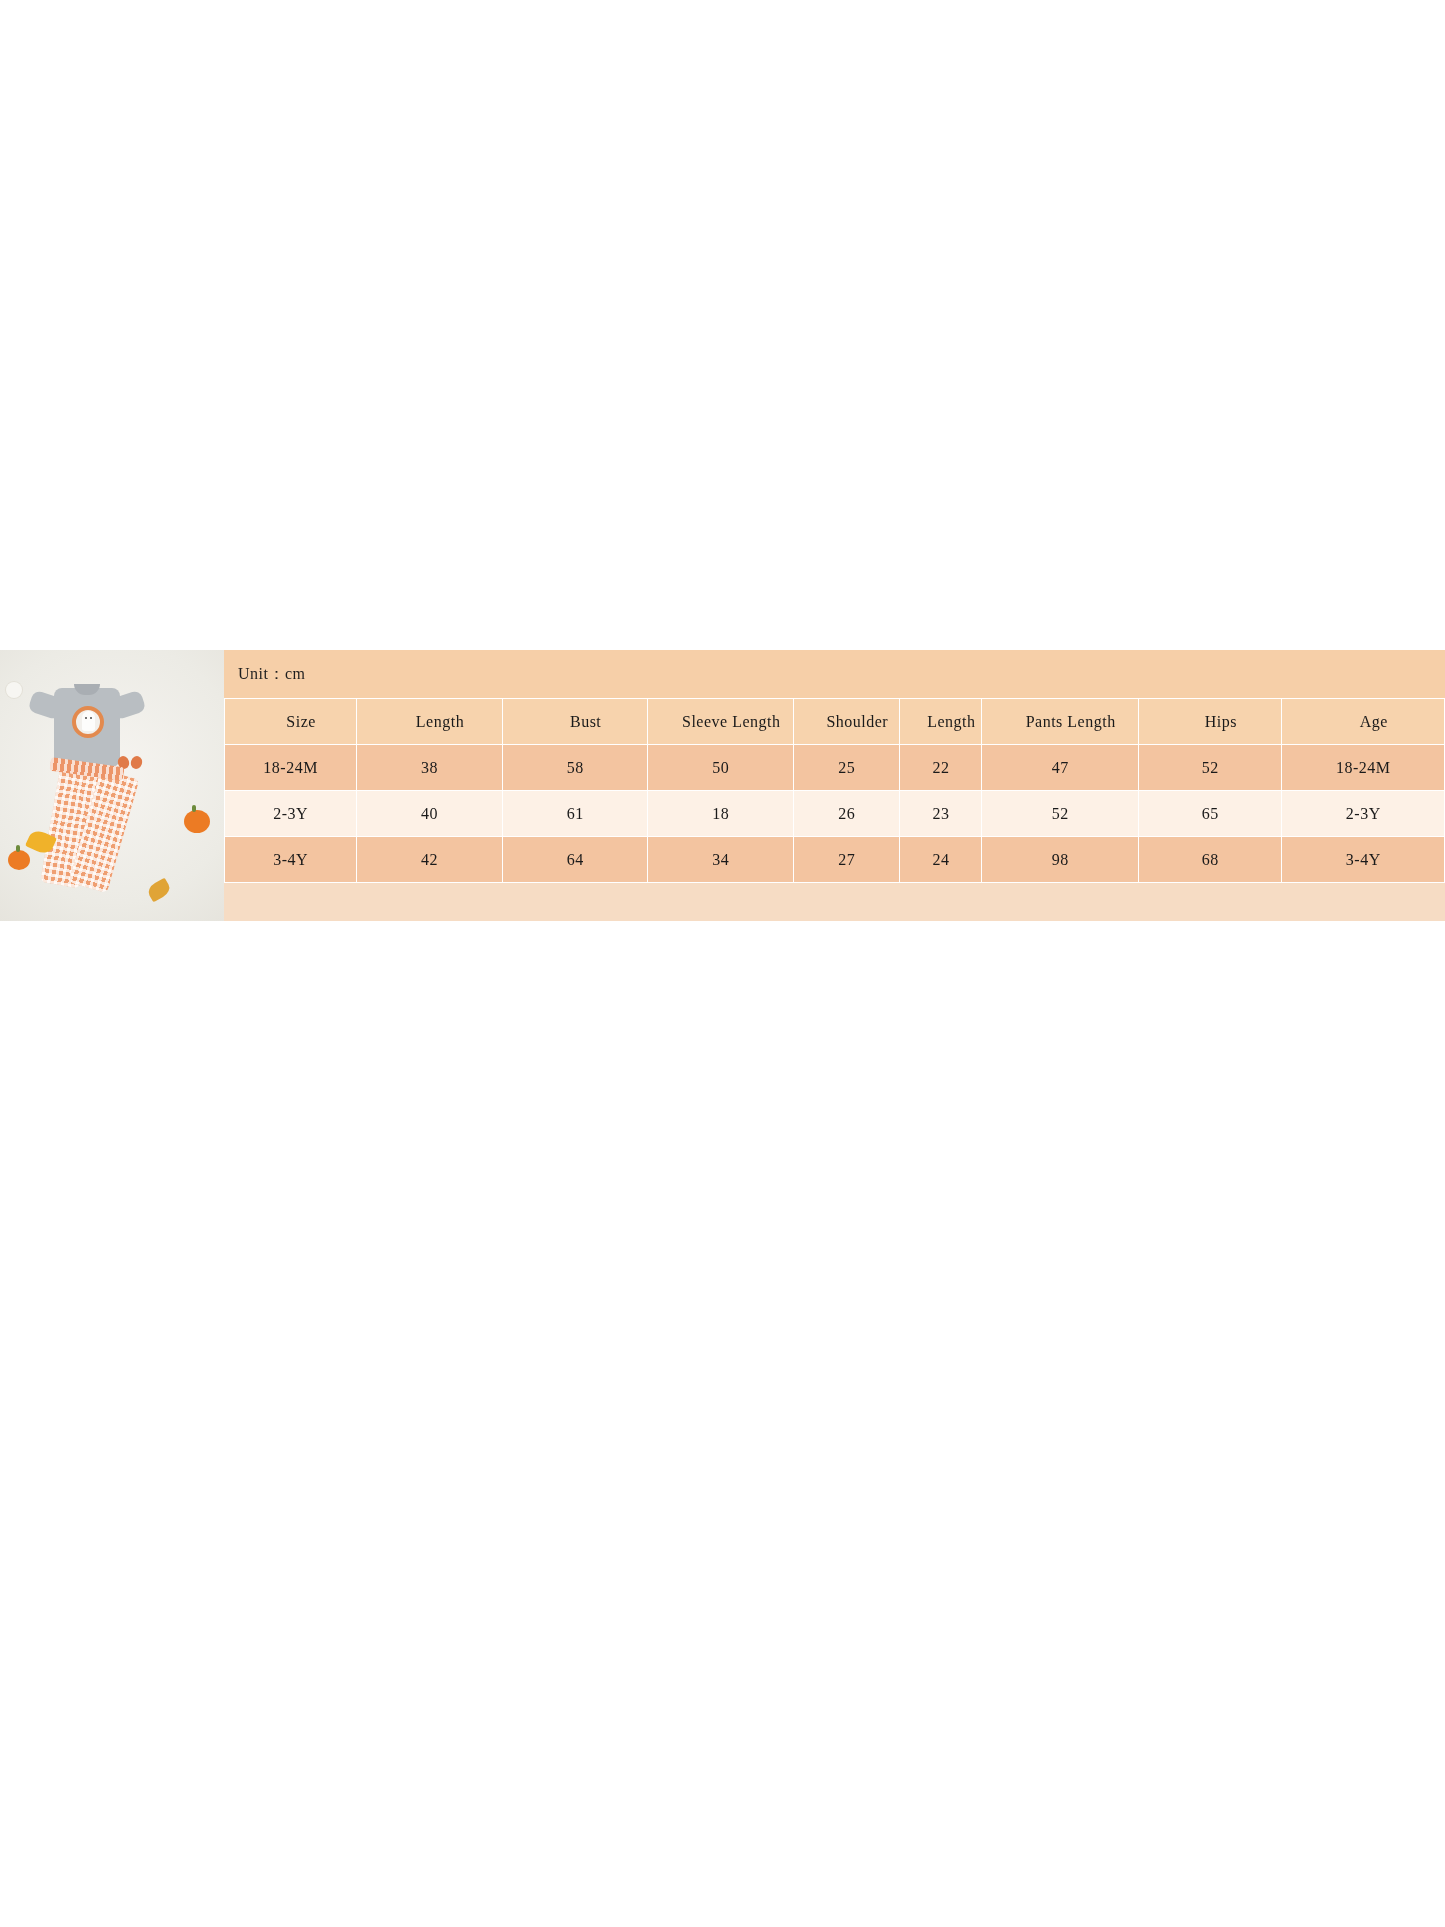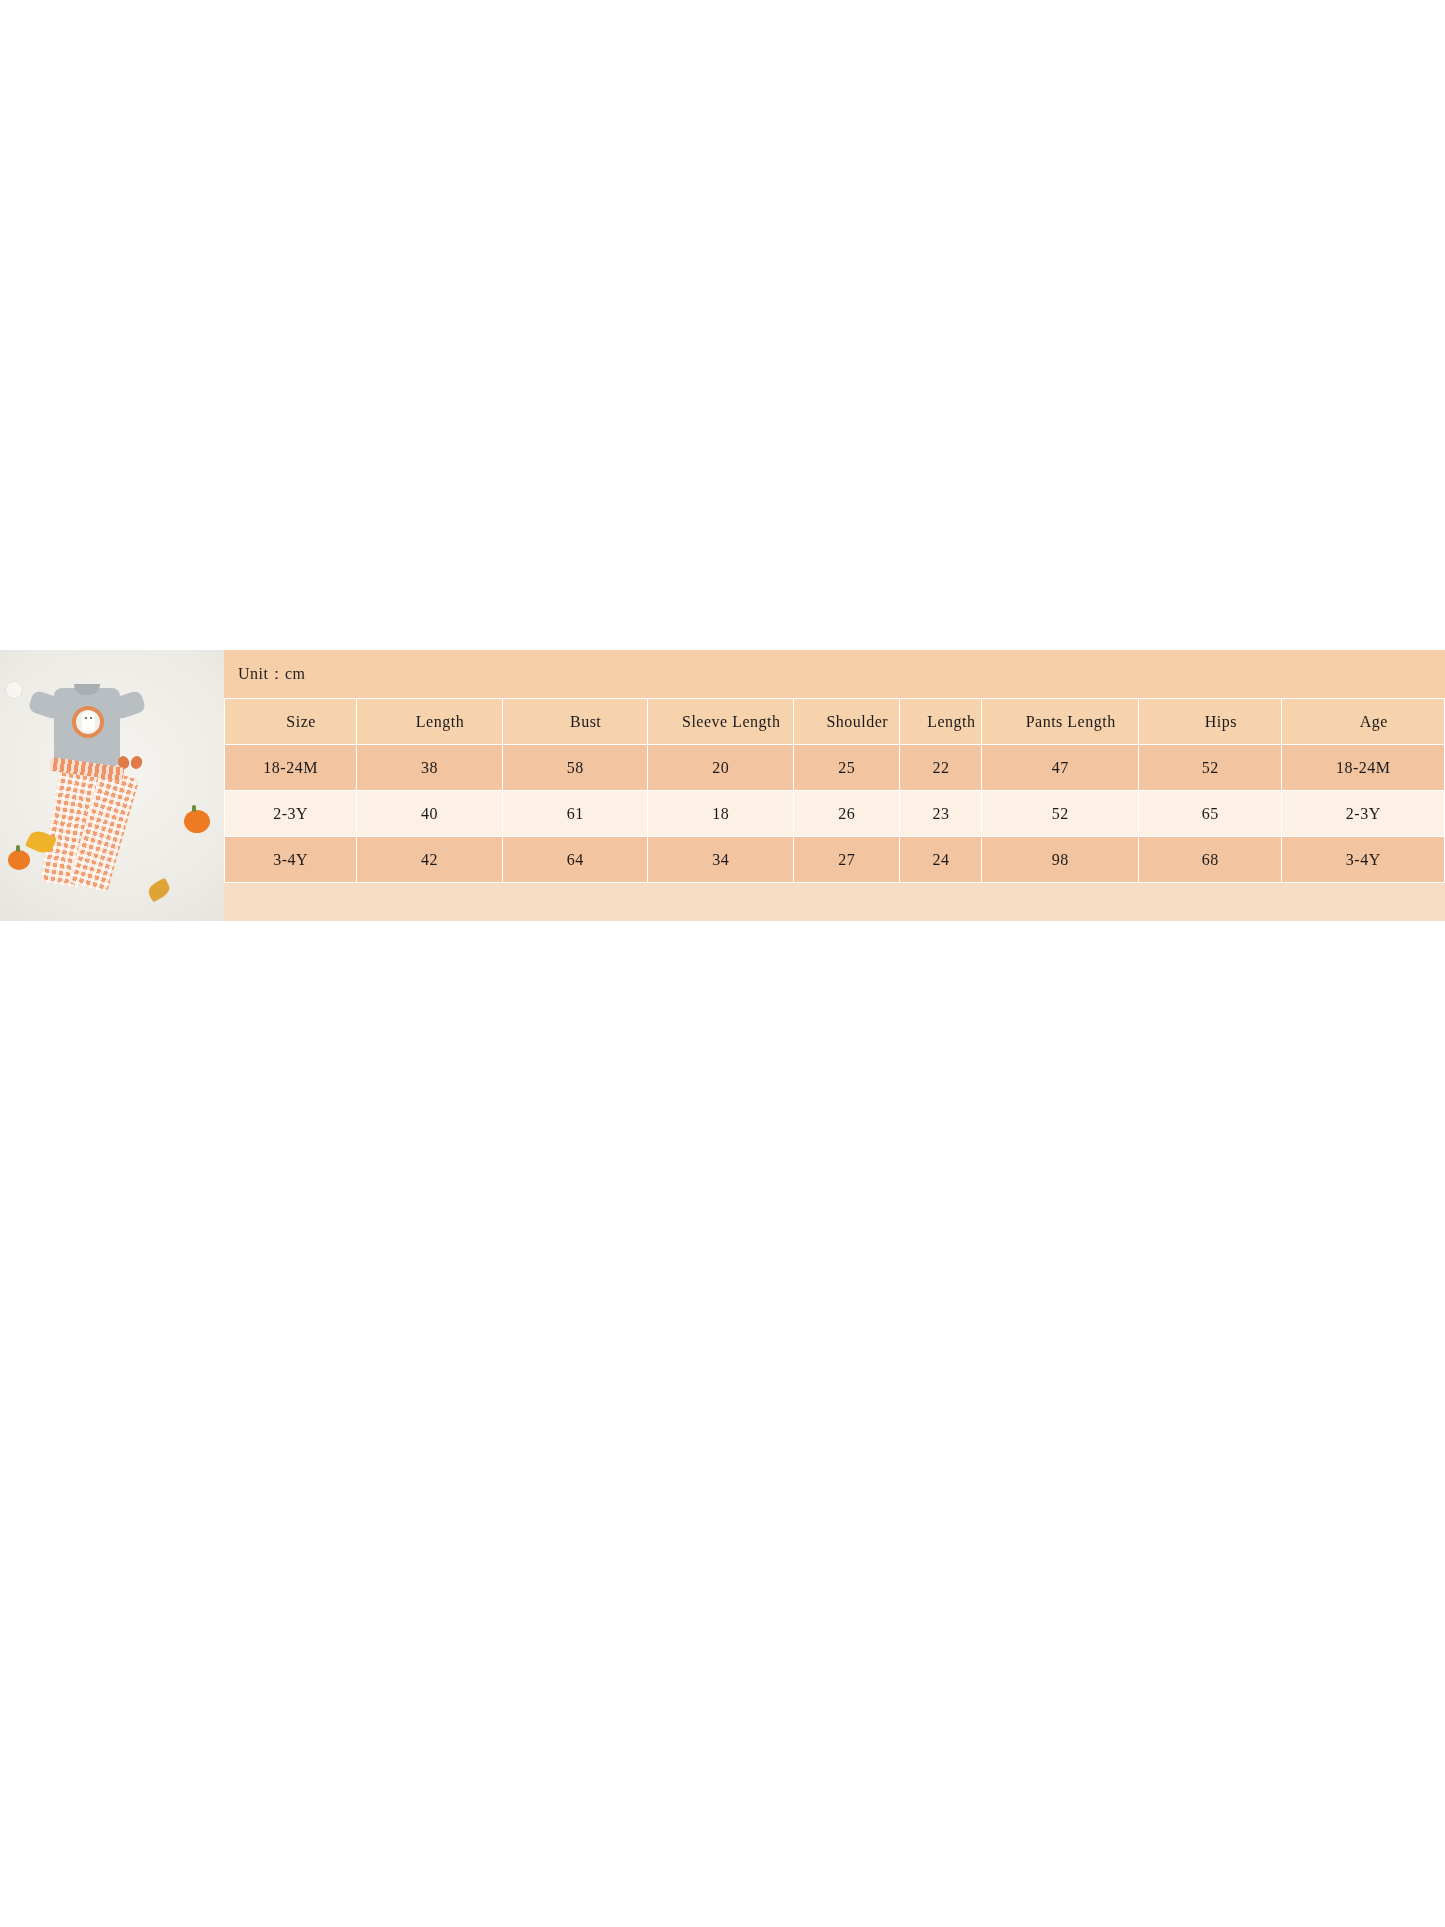--- a/index.html
+++ b/index.html
@@ -329,21 +329,21 @@
           <th>Pants Length</th>
           <th>Hips</th>
           <th>Age</th>
         </tr>
       </thead>
       <tbody>
         <tr>
           <td>18-24M</td>
           <td>38</td>
           <td>58</td>
-          <td>20</td>
+          <td>50</td>
           <td>25</td>
           <td>22</td>
           <td>47</td>
           <td>52</td>
           <td>18-24M</td>
         </tr>
         <tr>
           <td>2-3Y</td>
           <td>40</td>
           <td>61</td>

